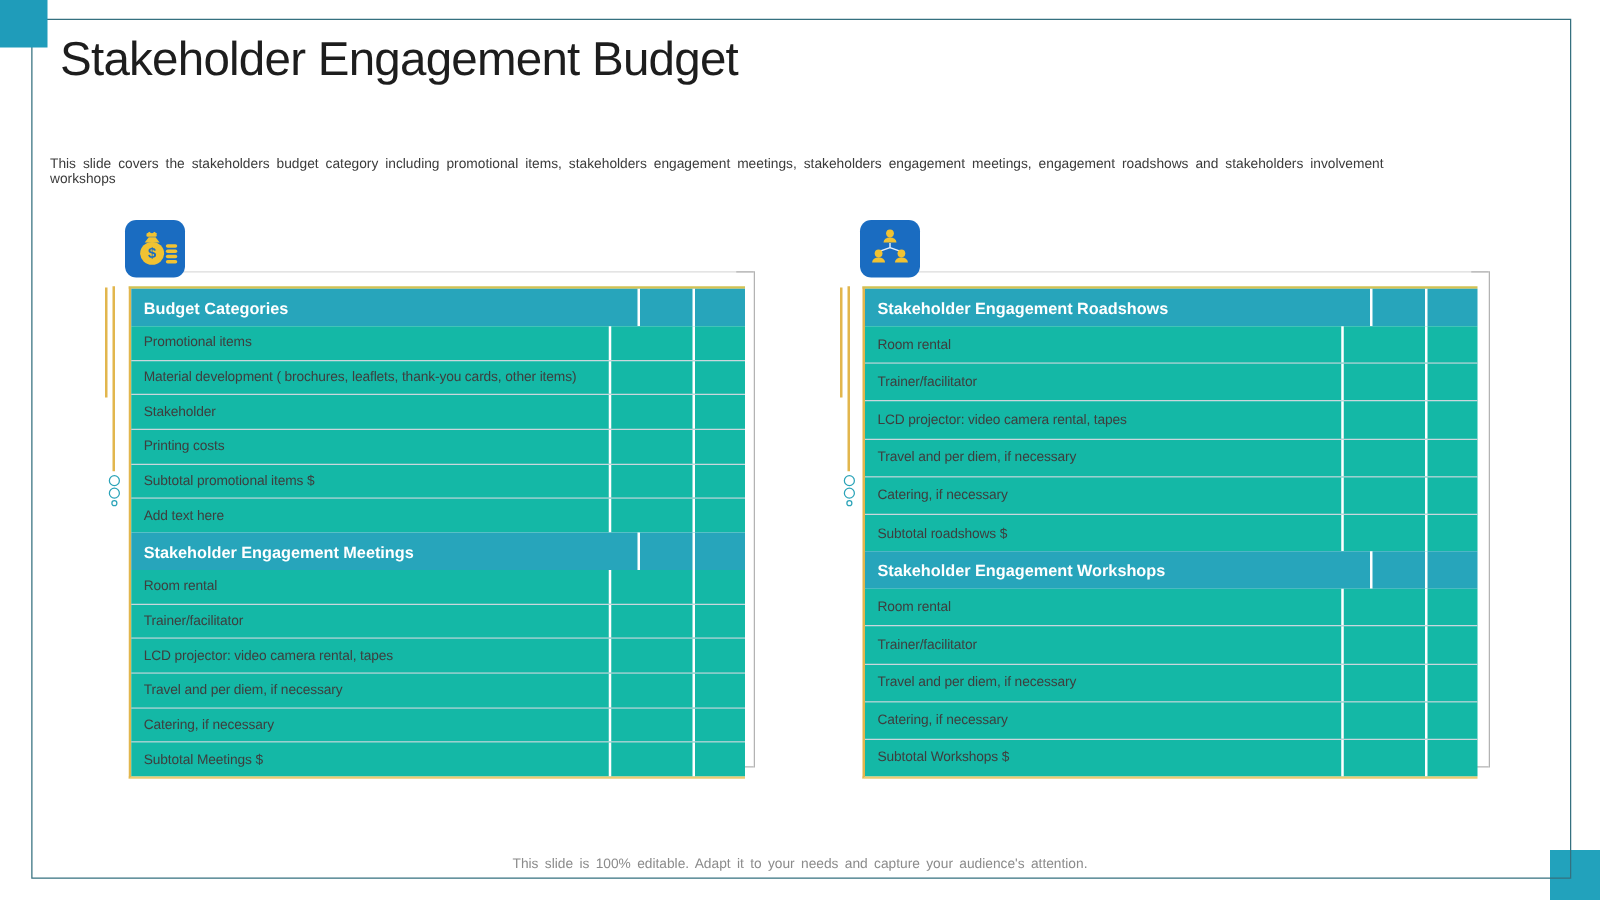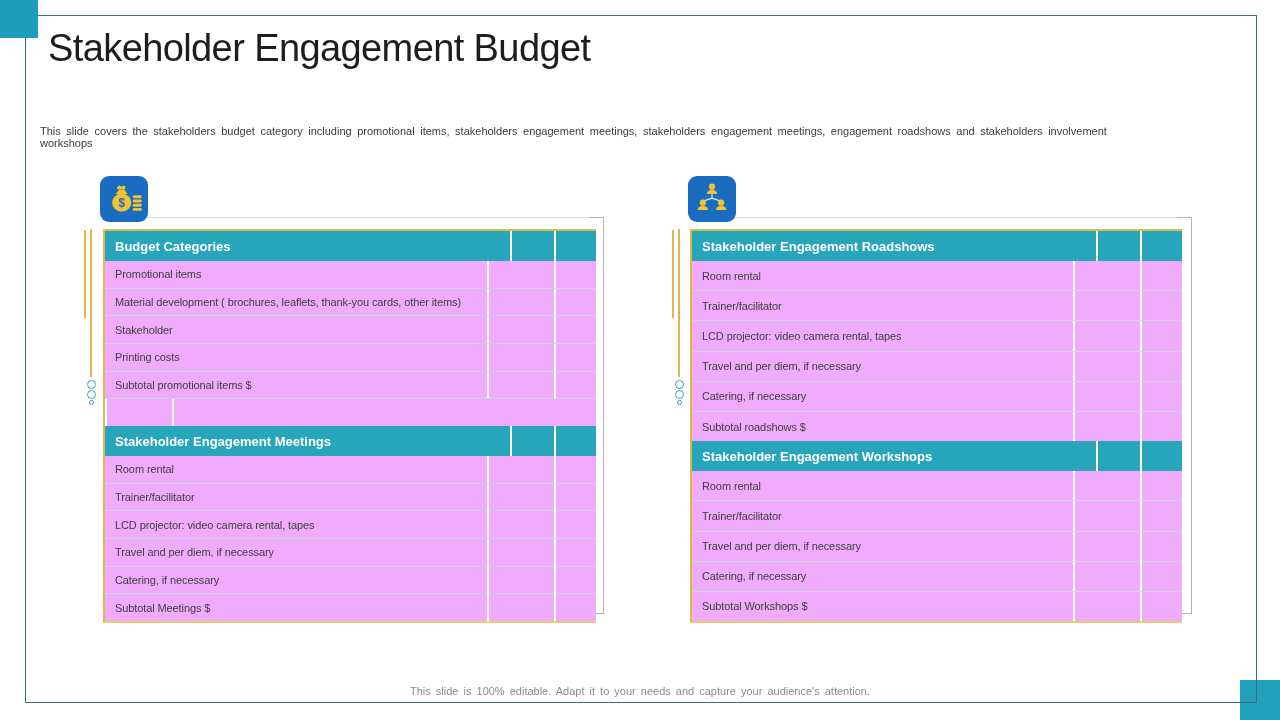--- a/index.html
+++ b/index.html
@@ -27,21 +27,21 @@
   .vline-y { width:2px; background:#e2b64d; }
   .connector { height:1px; background:#dcdcdc; }
   .bracket-v { width:1px; background:#b3b3b3; }
   .bracket-h { height:1px; background:#b3b3b3; }
   .ring { border-radius:50%; border:1.5px solid #2aa3b8; background:transparent; }
 
   
   .budget-table { width:493px; height:394px; display:flex; flex-direction:column;
     border-left:2px solid #e2b64d; border-top:2px solid #d2c253; border-bottom:2px solid #eccb72; }
   .thead { height:14px; min-height:30px; background:#27a5bb; display:flex; }
-  .trow { flex:1; background:#f0abfc; display:flex;gap:23px; }
+  .trow { flex:1; background:#14b8a6; display:flex;gap:23px; }
   .trow.sep { border-bottom:1px solid #c9d6dc; }
   .cell-text { flex:1; display:flex; align-items:center; padding-left:10px;
     font-size:11px; color:#3e3e3e; letter-spacing:-0.1px; }
   .thead .cell-text { font-size:13px; font-weight:bold; color:#ffffff; letter-spacing:0; }
   .cell-v1 { width:44px; border-left:2px solid #ffffff; }
   .cell-v2 { width:42px; border-left:2px solid #ffffff; }
 </style>
 </head>
 <body>
 
@@ -102,20 +102,21 @@
       <div class="cell-text">Printing costs</div>
       <div class="cell-v1"></div>
       <div class="cell-v2"></div>
     </div>
   <div class="trow sep">
       <div class="cell-text">Subtotal promotional items $</div>
       <div class="cell-v1"></div>
       <div class="cell-v2"></div>
     </div>
   <div class="trow">
+      <div class="cell-text">Add text here</div>
       <div class="cell-v1"></div>
       <div class="cell-v2"></div>
     </div>
   <div class="thead">
     <div class="cell-text">Stakeholder Engagement Meetings</div>
     <div class="cell-v1"></div>
     <div class="cell-v2"></div>
   </div>
   <div class="trow sep">
       <div class="cell-text">Room rental</div>

